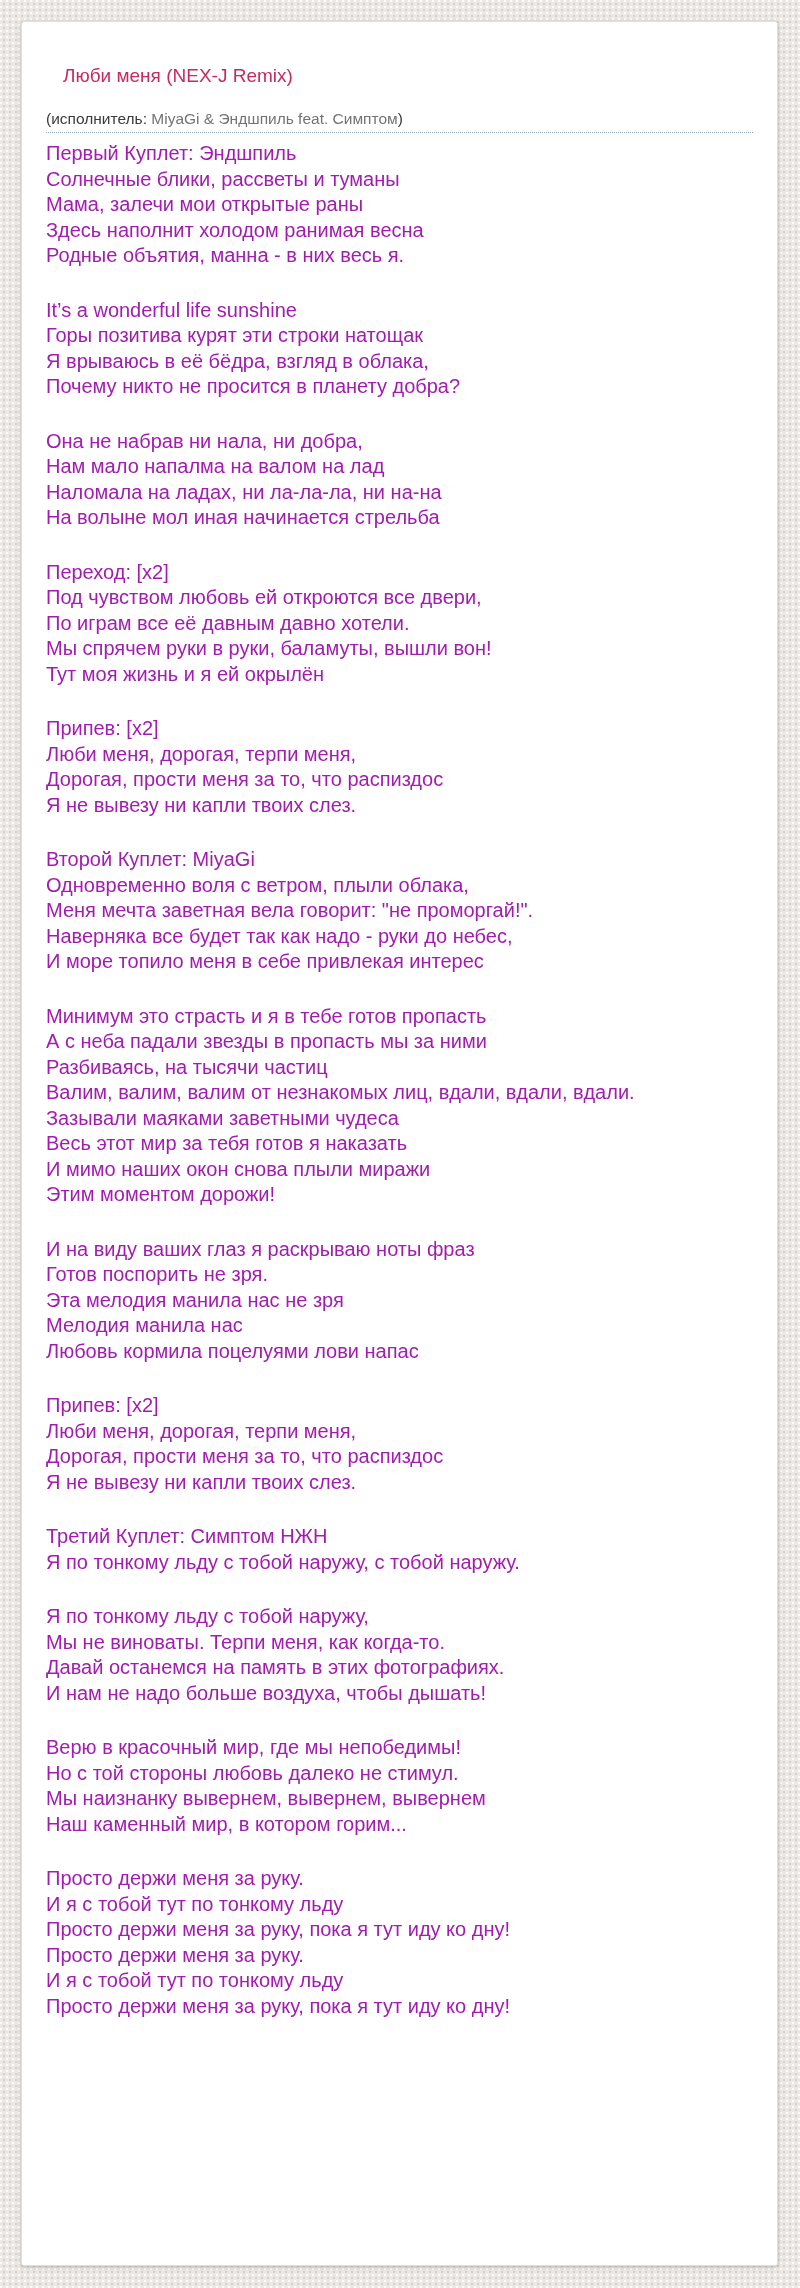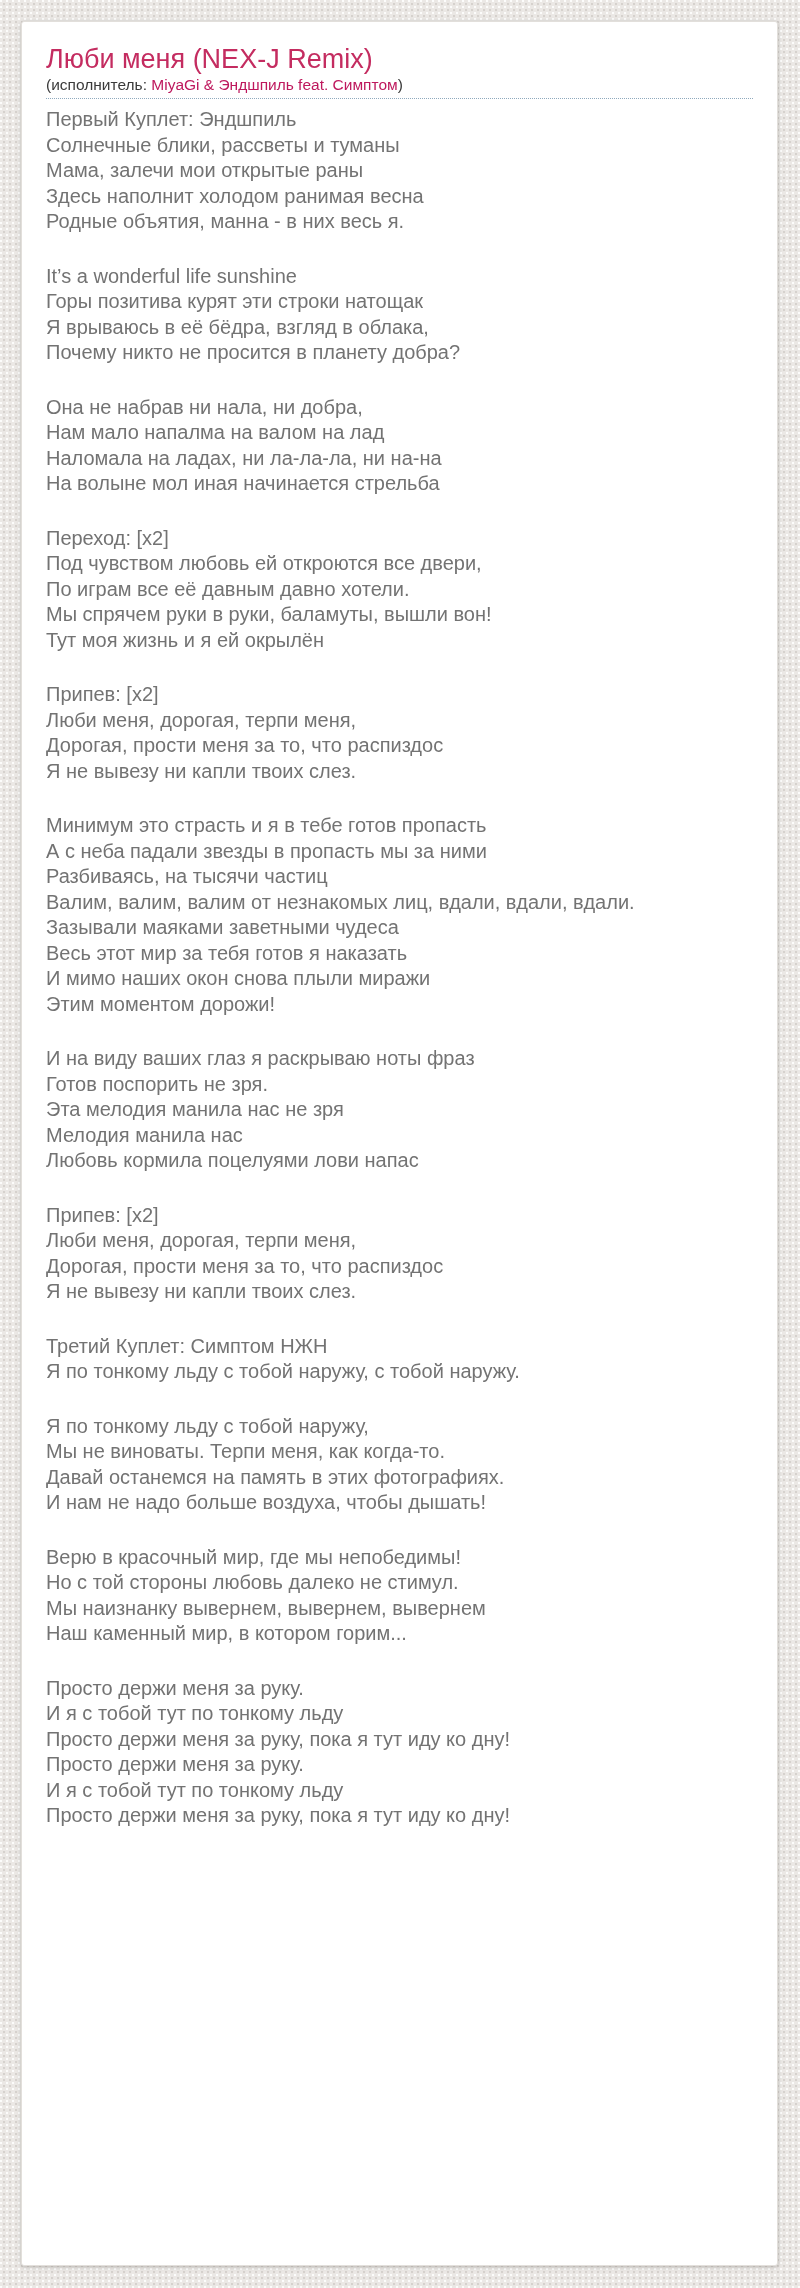--- a/index.html
+++ b/index.html
@@ -24,46 +24,46 @@
     top: 21px;
     width: 757px;
     min-height: 2245px;
     background: #ffffff;
     border: 1px solid #e2dfdb;
     border-radius: 3px;
     box-shadow: 0 1px 4px rgba(90, 85, 80, 0.35);
     padding: 21px 24px 16px 24px;
   }
   h1.song-title {
-    margin: 0;
-    font-size: 27px;
+    margin: 17px;
+    font-size: 19px;
     font-weight: normal;
     line-height: 32px;
     color: #c42c60;
     letter-spacing: 0;
   }
   .artist-line {
     font-size: 15.5px;
     line-height: 20px;
     color: #3a3a3a;
     padding-bottom: 3px;
   }
   .artist-link {
-    color: #be185d;
+    color: #737373;
     text-decoration: none;
     cursor: pointer;
   }
   .head {
     border-bottom: 1px dotted #8fa9bd;
     margin-bottom: 8px;
   }
   .lyrics {
     font-size: 20px;
     line-height: 25.5px;
-    color: #737373;
+    color: #a21caf;
   }
   .lyrics p {
     margin: 0 0 29px 0;
     padding: 0;
   }
   .lyrics p:last-child {
     margin-bottom: 8px;
   }
 </style>
 </head>
@@ -73,20 +73,21 @@
   <div class="head">
     <h1 class="song-title">Люби меня (NEX-J Remix)</h1>
     <div class="artist-line"><span>(исполнитель: </span><a class="artist-link">MiyaGi &amp; Эндшпиль feat. Симптом</a><span>)</span></div>
   </div>
   <div class="lyrics">
       <p>Первый Куплет: Эндшпиль<br>Солнечные блики, рассветы и туманы<br>Мама, залечи мои открытые раны<br>Здесь наполнит холодом ранимая весна<br>Родные объятия, манна - в них весь я.</p>
       <p>It’s a wonderful life sunshine<br>Горы позитива курят эти строки натощак<br>Я врываюсь в её бёдра, взгляд в облака,<br>Почему никто не просится в планету добра?</p>
       <p>Она не набрав ни нала, ни добра,<br>Нам мало напалма на валом на лад<br>Наломала на ладах, ни ла-ла-ла, ни на-на<br>На волыне мол иная начинается стрельба</p>
       <p>Переход: [x2]<br>Под чувством любовь ей откроются все двери,<br>По играм все её давным давно хотели.<br>Мы спрячем руки в руки, баламуты, вышли вон!<br>Тут моя жизнь и я ей окрылён</p>
       <p>Припев: [x2]<br>Люби меня, дорогая, терпи меня,<br>Дорогая, прости меня за то, что распиздос<br>Я не вывезу ни капли твоих слез.</p>
+      <p>Второй Куплет: MiyaGi<br>Одновременно воля с ветром, плыли облака,<br>Меня мечта заветная вела говорит: "не проморгай!".<br>Наверняка все будет так как надо - руки до небес,<br>И море топило меня в себе привлекая интерес</p>
       <p>Минимум это страсть и я в тебе готов пропасть<br>А с неба падали звезды в пропасть мы за ними<br>Разбиваясь, на тысячи частиц<br>Валим, валим, валим от незнакомых лиц, вдали, вдали, вдали.<br>Зазывали маяками заветными чудеса<br>Весь этот мир за тебя готов я наказать<br>И мимо наших окон снова плыли миражи<br>Этим моментом дорожи!</p>
       <p>И на виду ваших глаз я раскрываю ноты фраз<br>Готов поспорить не зря.<br>Эта мелодия манила нас не зря<br>Мелодия манила нас<br>Любовь кормила поцелуями лови напас</p>
       <p>Припев: [x2]<br>Люби меня, дорогая, терпи меня,<br>Дорогая, прости меня за то, что распиздос<br>Я не вывезу ни капли твоих слез.</p>
       <p>Третий Куплет: Симптом НЖН<br>Я по тонкому льду с тобой наружу, с тобой наружу.</p>
       <p>Я по тонкому льду с тобой наружу,<br>Мы не виноваты. Терпи меня, как когда-то.<br>Давай останемся на память в этих фотографиях.<br>И нам не надо больше воздуха, чтобы дышать!</p>
       <p>Верю в красочный мир, где мы непобедимы!<br>Но с той стороны любовь далеко не стимул.<br>Мы наизнанку вывернем, вывернем, вывернем<br>Наш каменный мир, в котором горим...</p>
       <p>Просто держи меня за руку.<br>И я с тобой тут по тонкому льду<br>Просто держи меня за руку, пока я тут иду ко дну!<br>Просто держи меня за руку.<br>И я с тобой тут по тонкому льду<br>Просто держи меня за руку, пока я тут иду ко дну!</p>
     </div>
 </div>
 

